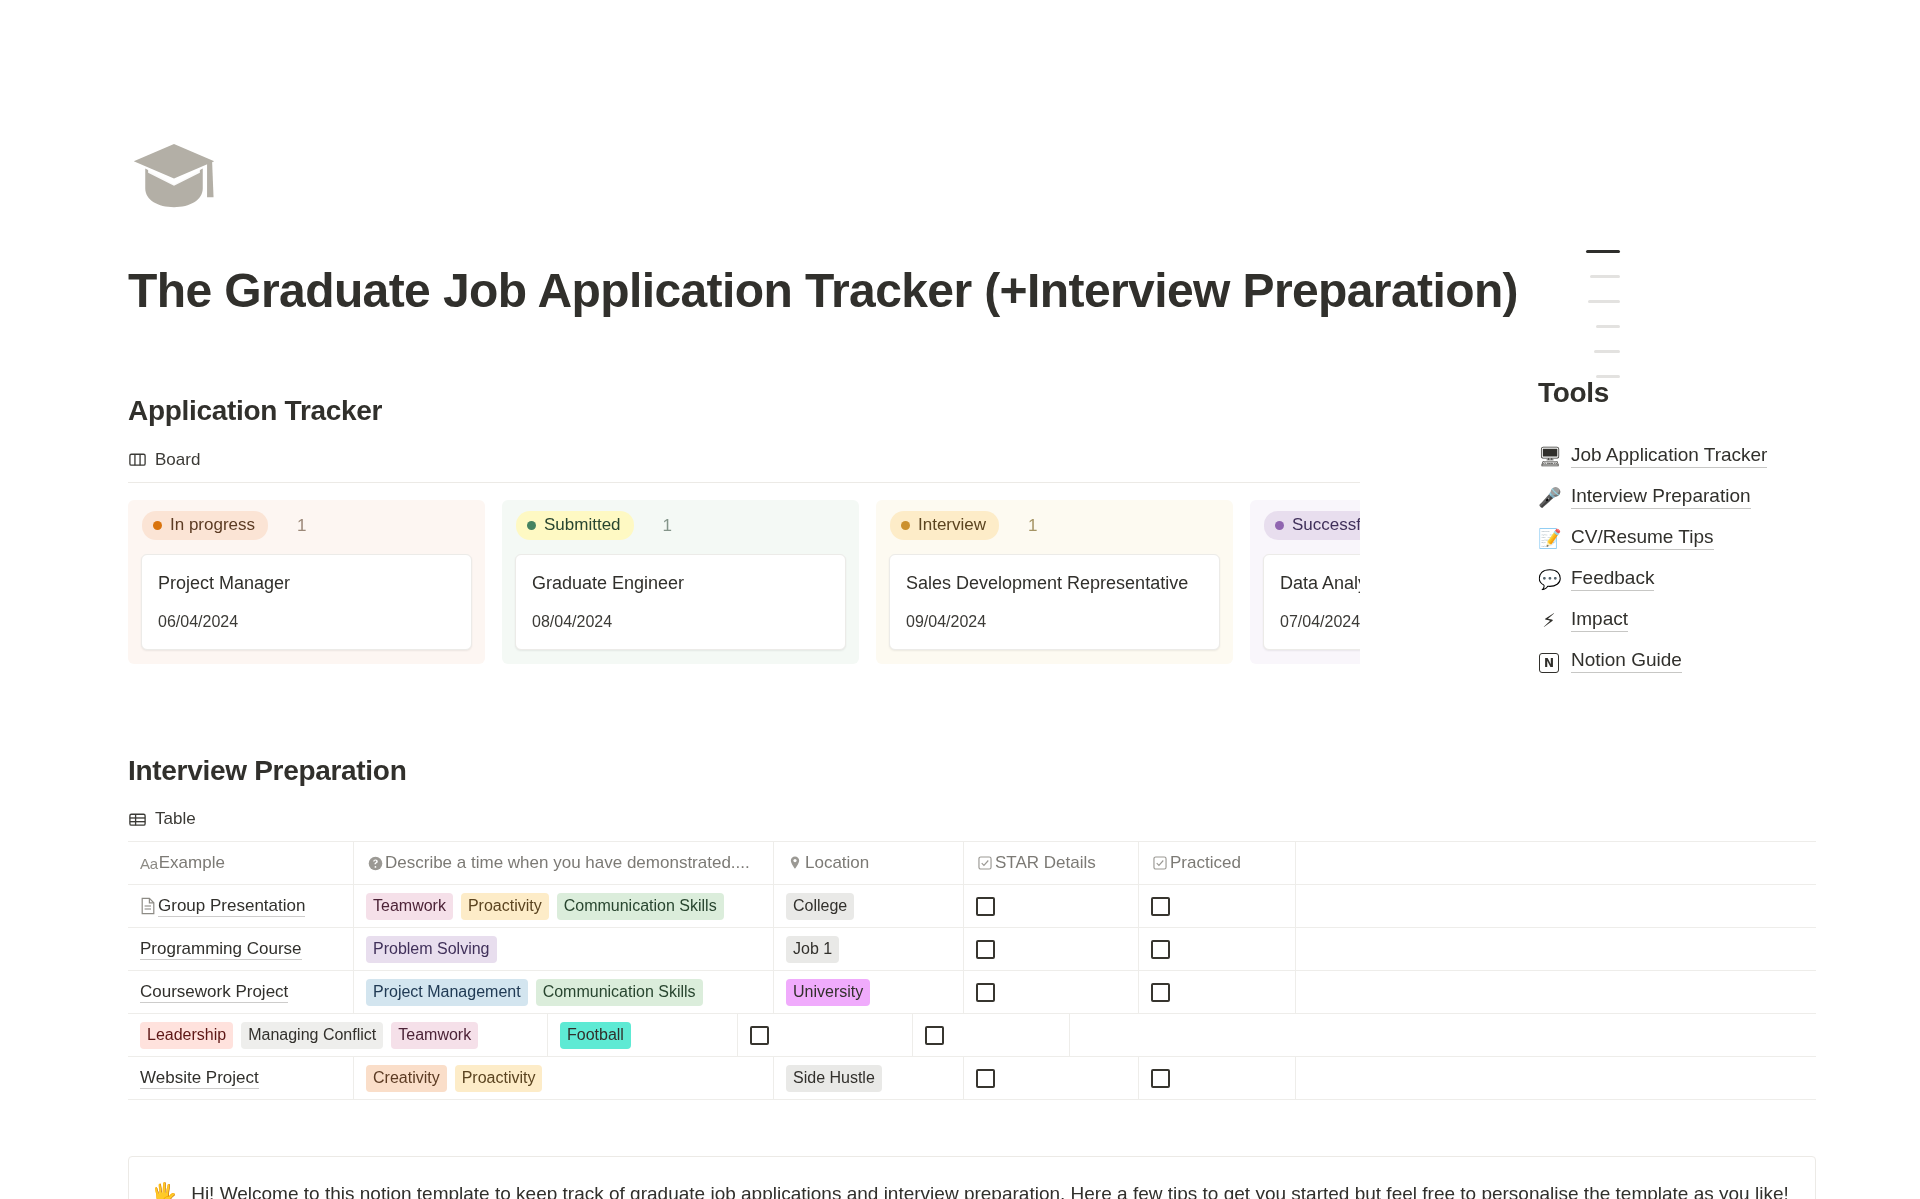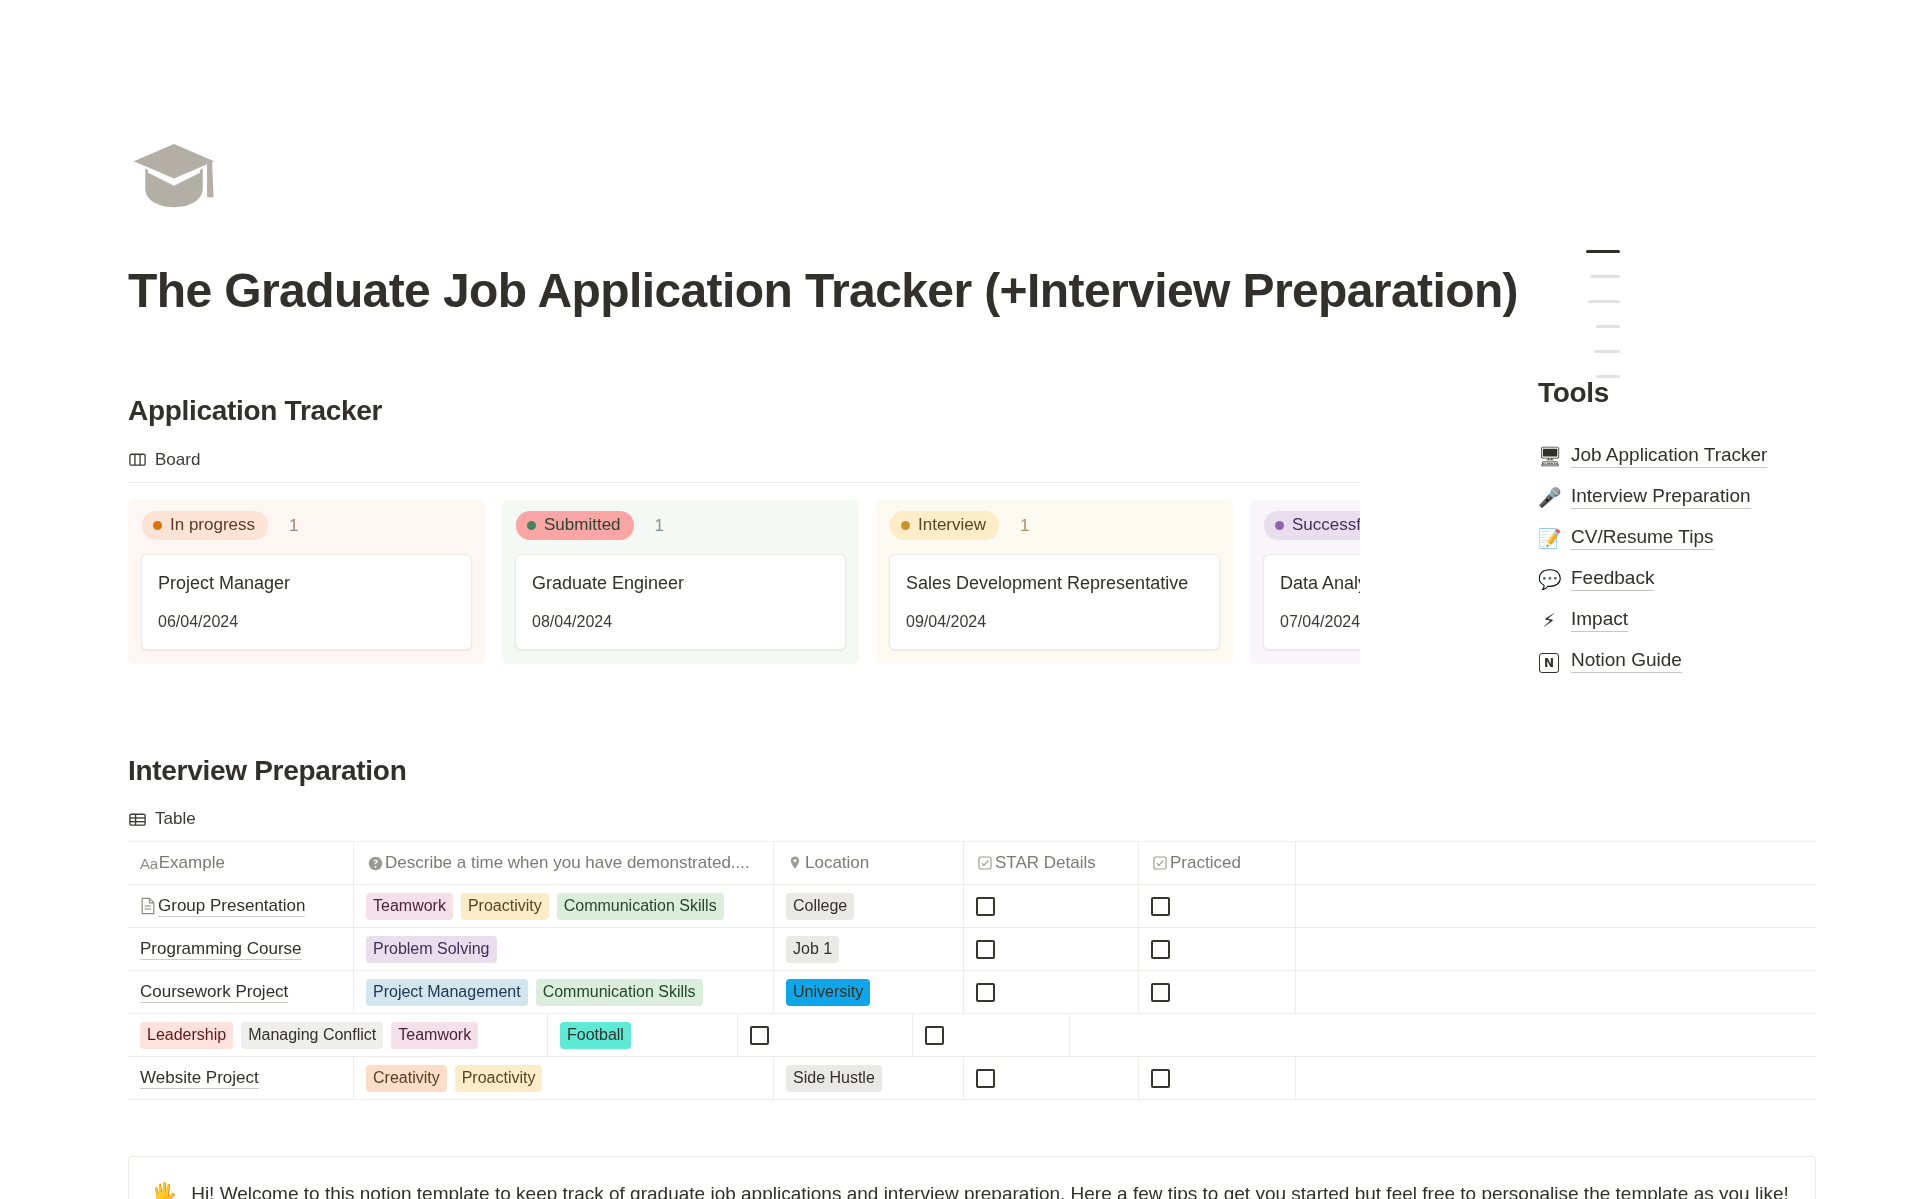--- a/index.html
+++ b/index.html
@@ -100,21 +100,21 @@
   }
   .board-col {
     flex: 0 0 357px;
     width: 357px;
     border-radius: 6px;
     padding: 8px 0 14px 0;
   }
   .col-head {
     display: flex;
     align-items: center;
-    gap: 21px;
+    gap: 29px;
     padding: 4px 14px 0 14px;
     height: 32px;
   }
   .status-pill {
     display: inline-flex;
     align-items: center;
     gap: 8px;
     border-radius: 14px;
     padding: 3px 13px 4px 11px;
     font-size: 17px;
@@ -289,21 +289,21 @@
                 <span class="col-count" style="color:#9b8878">1</span>
               </div>
               <div class="card">
                 <div class="card-title">Project Manager</div>
                 <div class="card-date">06/04/2024</div>
               </div>
             </div>
 
             <div class="board-col" style="background:#f4f9f5">
               <div class="col-head">
-                <span class="status-pill" style="background:#fca5a5;color:#28452f">
+                <span class="status-pill" style="background:#fef9c3;color:#28452f">
                   <span class="status-dot" style="background:#448361"></span>
                   <span>Submitted</span>
                 </span>
                 <span class="col-count" style="color:#84958a">1</span>
               </div>
               <div class="card">
                 <div class="card-title">Graduate Engineer</div>
                 <div class="card-date">08/04/2024</div>
               </div>
             </div>
@@ -498,21 +498,21 @@
           <div class="tcell c-example">
             <span class="cell-name">Coursework Project</span>
           </div>
           <div class="tcell c-describe">
             <div class="tags">
               <span class="tag" style="background:#d3e5ef;color:#203a54">Project Management</span>
               <span class="tag" style="background:#dbeddb;color:#28452f">Communication Skills</span>
             </div>
           </div>
           <div class="tcell c-location">
-            <span class="tag" style="background:#0ea5e9;color:#32302c">University</span>
+            <span class="tag" style="background:#f0abfc;color:#32302c">University</span>
           </div>
           <div class="tcell c-star">
             <span class="checkbox"></span>
           </div>
           <div class="tcell c-practiced">
             <span class="checkbox"></span>
           </div>
           <div class="tcell c-blank"></div>
         </div>
 

